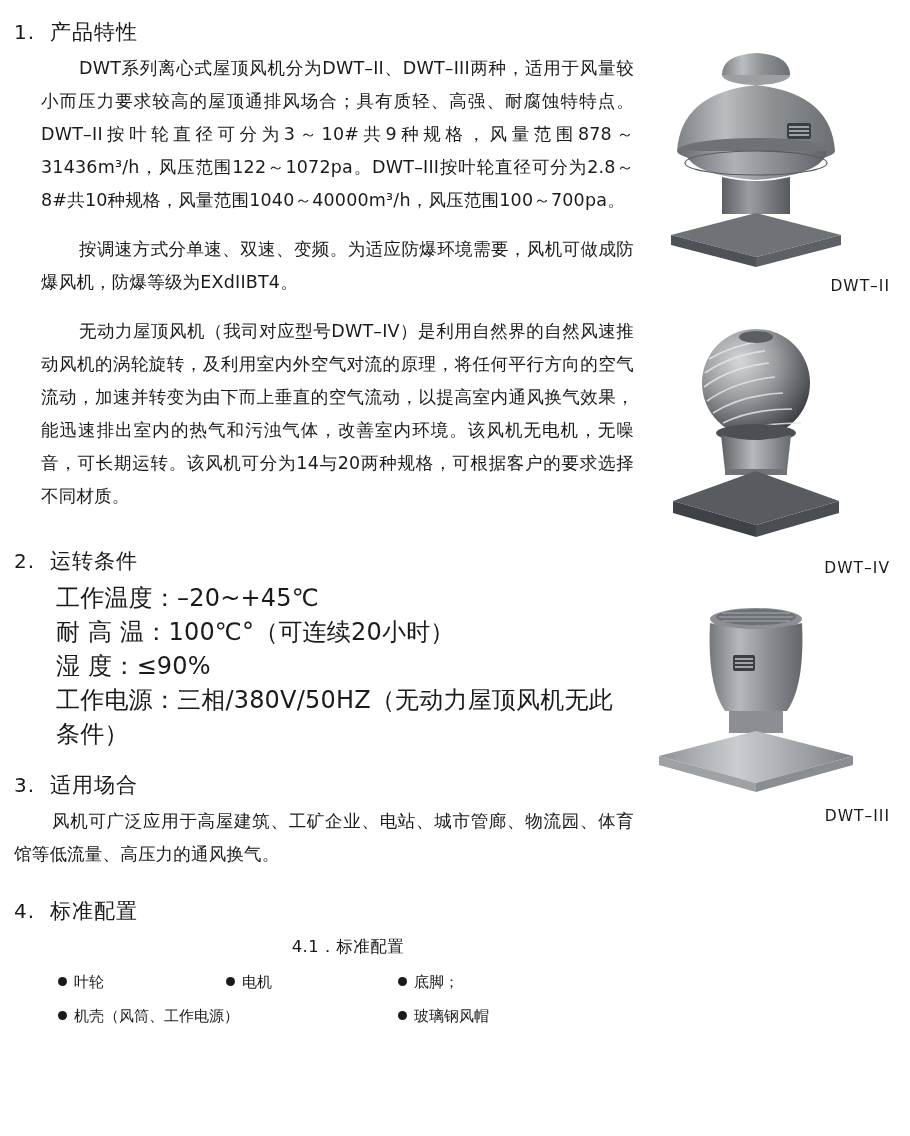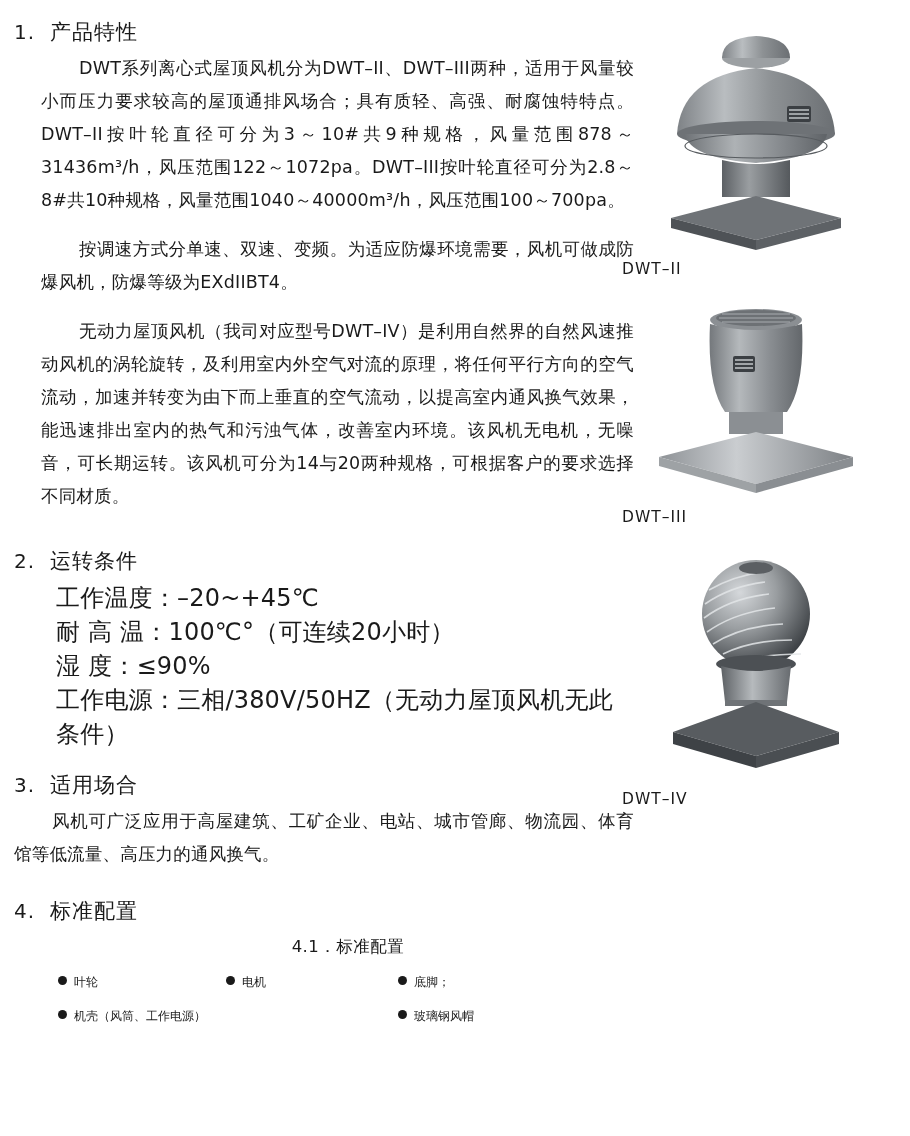--- a/index.html
+++ b/index.html
@@ -77,44 +77,44 @@
     line-height: 32px;
     letter-spacing: 0.5px;
     text-align: center;
   }
   .config-rows {
     padding-left: 44px;
     margin-top: 2px;
   }
   .config-row {
     display: flex;
-    font-size: 12px;
+    font-size: 15px;
     line-height: 34px;
   }
   .config-item {
     white-space: nowrap;
   }
   .c1 { width: 168px; }
   .c2 { width: 172px; }
   .bullet {
     display: inline-block;
     width: 9px;
     height: 9px;
     border-radius: 50%;
     background: #1a1a1a;
     margin-right: 7px;
     vertical-align: 1px;
   }
   
   .col-images {
     position: absolute;
     right: 20px;
-    top: 22px;
+    top: 39px;
     width: 268px;
-    text-align: left;
+    text-align: right;
   }
   .fig {
     margin-bottom: 16px;
   }
   .fig-caption {
     font-size: 15.5px;
     letter-spacing: 1px;
     margin-top: 8px;
     color: #1a1a1a;
   }
@@ -237,64 +237,20 @@
           </g>
 
           <path d="M93 138 L93 175 L161 175 L161 138 Q127 146 93 138 Z" fill="url(#g1c)"></path>
 
           <polygon points="42,196 127,174 212,196 127,218" fill="#6f7377"></polygon>
           <polygon points="42,196 127,218 127,228 42,206" fill="#4e5256"></polygon>
           <polygon points="212,196 127,218 127,228 212,206" fill="#5d6165"></polygon>
         </svg>
       </div>
       <div class="fig-caption">DWT–II</div>
-    </div>
-
-    <div class="fig fig2">
-      <div class="fig-img">
-        <svg width="255" height="206" viewBox="0 0 255 206">
-          <defs>
-            <linearGradient id="g2a" x1="0" y1="0" x2="1" y2="0">
-              <stop offset="0%" stop-color="#74787c"></stop>
-              <stop offset="32%" stop-color="#b5b9bc"></stop>
-              <stop offset="65%" stop-color="#8a8e92"></stop>
-              <stop offset="100%" stop-color="#63676b"></stop>
-            </linearGradient>
-            <linearGradient id="g2b" x1="0" y1="0" x2="1" y2="0">
-              <stop offset="0%" stop-color="#8e9296"></stop>
-              <stop offset="40%" stop-color="#cacdd0"></stop>
-              <stop offset="100%" stop-color="#7d8185"></stop>
-            </linearGradient>
-          </defs>
-
-          <ellipse cx="127" cy="26" rx="46" ry="11" fill="#8b8f93"></ellipse>
-          <ellipse cx="127" cy="24" rx="40" ry="8" fill="#6d7175"></ellipse>
-          <g stroke="#b9bdc0" stroke-width="0.8">
-            <line x1="90" y1="24" x2="164" y2="24"></line>
-            <line x1="93" y1="20" x2="161" y2="20"></line>
-            <line x1="93" y1="28" x2="161" y2="28"></line>
-          </g>
-
-          <path d="M81 30 Q78 92 96 118 L158 118 Q176 92 173 30 Q127 42 81 30 Z" fill="url(#g2a)"></path>
-
-          <rect x="104" y="62" width="22" height="16" rx="2" fill="#3b3f43"></rect>
-          <g stroke="#cfd2d5" stroke-width="1.4">
-            <line x1="106" y1="66" x2="124" y2="66"></line>
-            <line x1="106" y1="70" x2="124" y2="70"></line>
-            <line x1="106" y1="74" x2="124" y2="74"></line>
-          </g>
-
-          <path d="M100 118 L100 140 L154 140 L154 118 Z" fill="#8b8f93"></path>
-
-          <polygon points="30,163 127,138 224,163 127,190" fill="url(#g2b)"></polygon>
-          <polygon points="30,163 127,190 127,199 30,172" fill="#9ea2a5"></polygon>
-          <polygon points="224,163 127,190 127,199 224,172" fill="#8a8e92"></polygon>
-        </svg>
-      </div>
-      <div class="fig-caption">DWT–III</div>
     </div>
 
     <div class="fig fig3">
       <div class="fig-img">
         <svg width="255" height="240" viewBox="0 0 255 240">
           <defs>
             <radialGradient id="g3a" cx="35%" cy="30%" r="75%">
               <stop offset="0%" stop-color="#d5d8db"></stop>
               <stop offset="45%" stop-color="#9a9ea1"></stop>
               <stop offset="100%" stop-color="#3a3e42"></stop>
@@ -323,15 +279,59 @@
           <rect x="96" y="158" width="62" height="6" fill="#6f7377"></rect>
 
           <polygon points="44,190 127,160 210,190 127,214" fill="#585c60"></polygon>
           <polygon points="44,190 127,214 127,226 44,202" fill="#3e4246"></polygon>
           <polygon points="210,190 127,214 127,226 210,202" fill="#4a4e52"></polygon>
         </svg>
       </div>
       <div class="fig-caption">DWT–IV</div>
     </div>
 
+    <div class="fig fig2">
+      <div class="fig-img">
+        <svg width="255" height="206" viewBox="0 0 255 206">
+          <defs>
+            <linearGradient id="g2a" x1="0" y1="0" x2="1" y2="0">
+              <stop offset="0%" stop-color="#74787c"></stop>
+              <stop offset="32%" stop-color="#b5b9bc"></stop>
+              <stop offset="65%" stop-color="#8a8e92"></stop>
+              <stop offset="100%" stop-color="#63676b"></stop>
+            </linearGradient>
+            <linearGradient id="g2b" x1="0" y1="0" x2="1" y2="0">
+              <stop offset="0%" stop-color="#8e9296"></stop>
+              <stop offset="40%" stop-color="#cacdd0"></stop>
+              <stop offset="100%" stop-color="#7d8185"></stop>
+            </linearGradient>
+          </defs>
+
+          <ellipse cx="127" cy="26" rx="46" ry="11" fill="#8b8f93"></ellipse>
+          <ellipse cx="127" cy="24" rx="40" ry="8" fill="#6d7175"></ellipse>
+          <g stroke="#b9bdc0" stroke-width="0.8">
+            <line x1="90" y1="24" x2="164" y2="24"></line>
+            <line x1="93" y1="20" x2="161" y2="20"></line>
+            <line x1="93" y1="28" x2="161" y2="28"></line>
+          </g>
+
+          <path d="M81 30 Q78 92 96 118 L158 118 Q176 92 173 30 Q127 42 81 30 Z" fill="url(#g2a)"></path>
+
+          <rect x="104" y="62" width="22" height="16" rx="2" fill="#3b3f43"></rect>
+          <g stroke="#cfd2d5" stroke-width="1.4">
+            <line x1="106" y1="66" x2="124" y2="66"></line>
+            <line x1="106" y1="70" x2="124" y2="70"></line>
+            <line x1="106" y1="74" x2="124" y2="74"></line>
+          </g>
+
+          <path d="M100 118 L100 140 L154 140 L154 118 Z" fill="#8b8f93"></path>
+
+          <polygon points="30,163 127,138 224,163 127,190" fill="url(#g2b)"></polygon>
+          <polygon points="30,163 127,190 127,199 30,172" fill="#9ea2a5"></polygon>
+          <polygon points="224,163 127,190 127,199 224,172" fill="#8a8e92"></polygon>
+        </svg>
+      </div>
+      <div class="fig-caption">DWT–III</div>
+    </div>
+
   </div>
 
 </div>
 
 </body></html>

